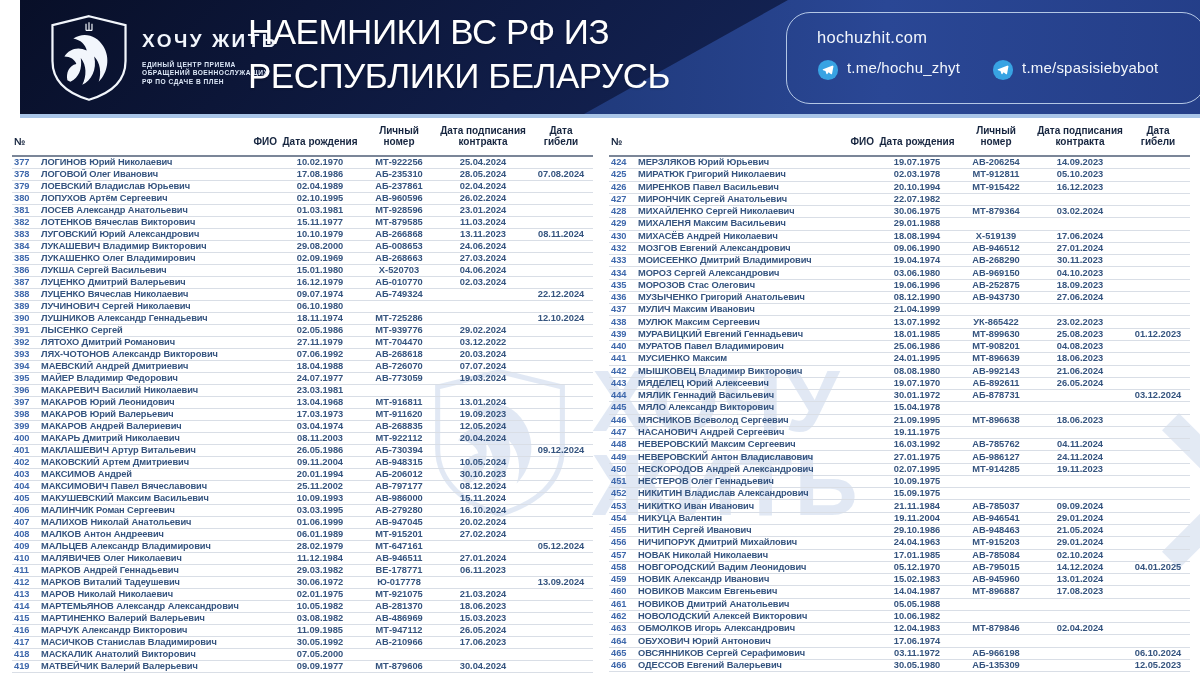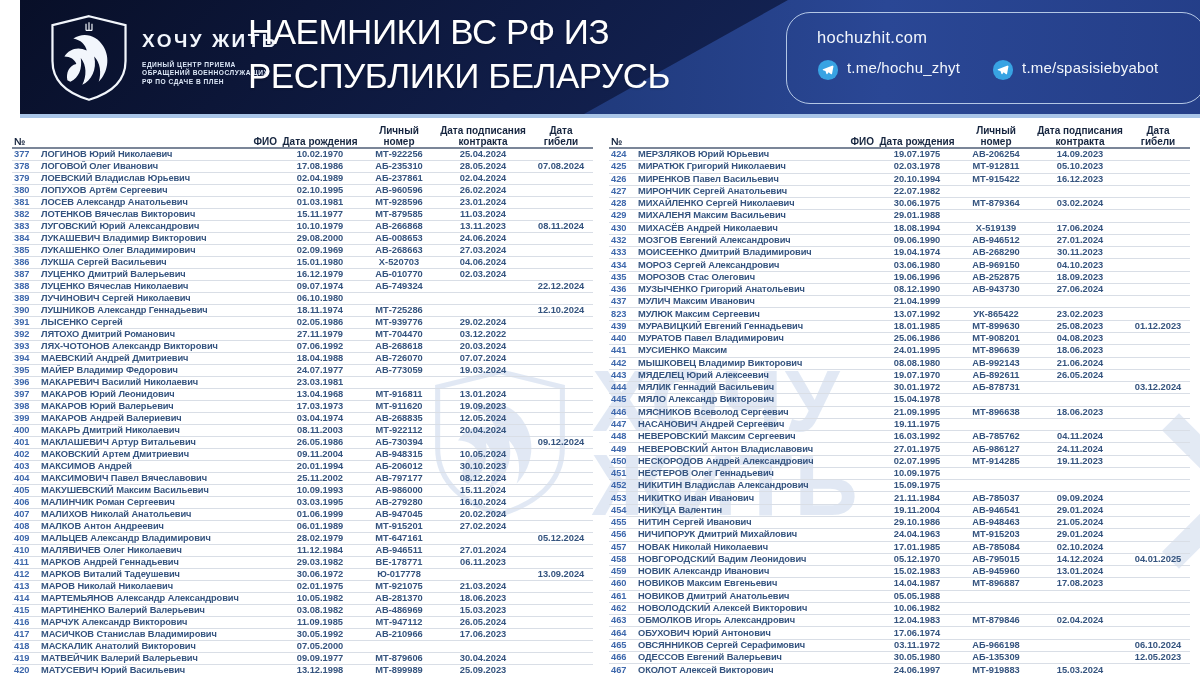--- a/index.html
+++ b/index.html
@@ -40,21 +40,21 @@
   .watermark { position:absolute; left:430px; top:235px; display:flex; align-items:center;
                gap:22px; opacity:.55; z-index:0; pointer-events:none; }
   .wm-text { font-size:88px; font-weight:bold; line-height:84px; color:#c9d7ec; letter-spacing:2px; }
   .wm-chevron { position:absolute; right:-34px; top:318px; width:110px; height:110px;
                 border-top:24px solid #cdd9ec; border-right:24px solid #cdd9ec;
                 transform:rotate(45deg); opacity:.55; z-index:0; pointer-events:none; }
 
   .tables { position:relative; z-index:1; display:flex; gap:16px; padding:5px 10px 0 12px; }
   table { border-collapse:collapse; table-layout:fixed; width:581px; background:transparent; }
   th { font-size:10px; line-height:10.5px; color:#16253f; vertical-align:bottom;
-       padding:3px 2px 0 2px; border-bottom:2px solid #7b8698; }
+       padding:3px 2px 8px 2px; border-bottom:2px solid #7b8698; }
   th.h-name  { text-align:right; }
   th.h-num   { text-align:left; }
   td { height:11px; line-height:11px; font-size:9.3px; font-weight:bold; white-space:nowrap;
        overflow:hidden; padding:0 2px; border-bottom:1px solid #d9dee6; color:#35547f; }
   col.c-num      { width:27px; }
   col.c-name     { width:240px; }
   col.c-birth    { width:82px; }
   col.c-personal { width:76px; }
   col.c-contract { width:92px; }
   col.c-death    { width:64px; }
@@ -631,21 +631,21 @@
           </tr>
           <tr>
             <td class="c-num">437</td>
             <td class="c-name">МУЛИЧ Максим Иванович</td>
             <td class="c-birth">21.04.1999</td>
             <td class="c-personal"></td>
             <td class="c-contract"></td>
             <td class="c-death"></td>
           </tr>
           <tr>
-            <td class="c-num">823</td>
+            <td class="c-num">438</td>
             <td class="c-name">МУЛЮК Максим Сергеевич</td>
             <td class="c-birth">13.07.1992</td>
             <td class="c-personal">УК-865422</td>
             <td class="c-contract">23.02.2023</td>
             <td class="c-death"></td>
           </tr>
           <tr>
             <td class="c-num">439</td>
             <td class="c-name">МУРАВИЦКИЙ Евгений Геннадьевич</td>
             <td class="c-birth">18.01.1985</td>

